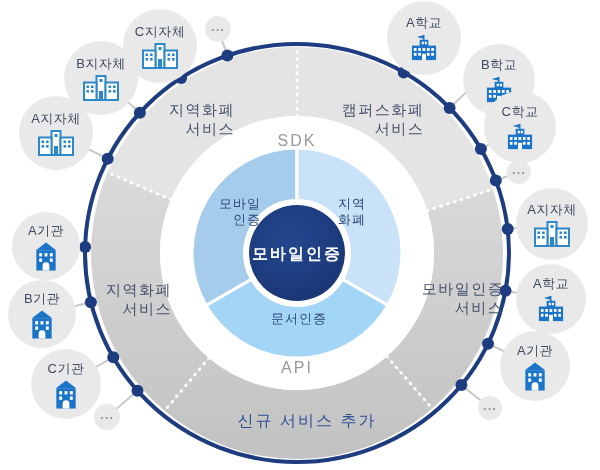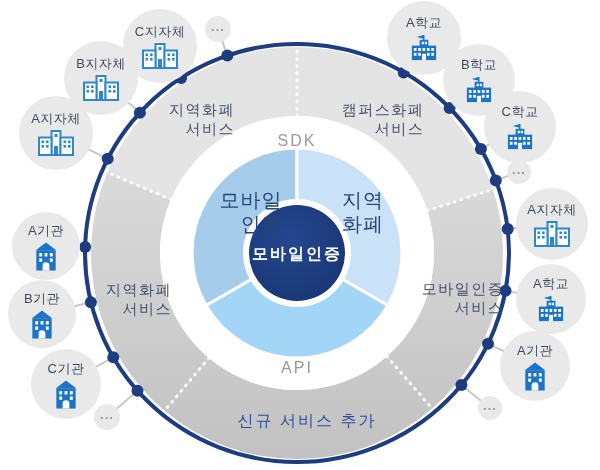--- a/index.html
+++ b/index.html
@@ -8,21 +8,21 @@
     font-family:"Liberation Sans",sans-serif;
   }
   .stage svg.diagram{position:absolute;left:0;top:0;}
   .lbl{
     position:absolute;transform:translate(-50%,-50%);
     text-align:right;white-space:pre-line;line-height:1.25;
   }
   .ring-lbl{font-size:15px;color:#44516b;letter-spacing:1.5px;font-weight:500;}
   .new-lbl{font-size:16px;color:#2f5098;letter-spacing:2px;font-weight:500;}
   .sdkapi-lbl{font-size:16px;color:#97999e;letter-spacing:2px;}
-  .inner-lbl{font-size:20px;color:#2a4578;letter-spacing:1px;font-weight:500;line-height:1.2;margin-left:11px;}
+  .inner-lbl{font-size:13px;color:#2a4578;letter-spacing:1px;font-weight:500;line-height:1.2;}
   .center-lbl{font-size:16px;color:#ffffff;letter-spacing:2px;font-weight:bold;}
   .sat{
     position:absolute;background:#e9e9e9;border-radius:50%;
     display:flex;flex-direction:column;align-items:center;justify-content:center;gap:2px;
   }
   .sat-label{font-size:13px;color:#3d4a5f;letter-spacing:0.5px;white-space:nowrap;}
   .sat-dots{font-size:13px;font-weight:bold;color:#98989a;letter-spacing:1px;line-height:1;margin-top:-5px;}
 </style>
 </head>
 <body>
@@ -117,20 +117,21 @@
 서비스</div>
   <div class="lbl new-lbl" style="left:307px;top:421px;">신규 서비스 추가</div>
   <div class="lbl ring-lbl" style="left:139px;top:300px;">지역화폐
 서비스</div>
   <div class="lbl sdkapi-lbl" style="left:297px;top:141px;">SDK</div>
   <div class="lbl sdkapi-lbl" style="left:297px;top:368px;">API</div>
   <div class="lbl inner-lbl" style="left:240px;top:212px;">모바일
 인증</div>
   <div class="lbl inner-lbl" style="left:352px;top:212px;">지역
 화폐</div>
+  <div class="lbl inner-lbl" style="left:299px;top:319px;">문서인증</div>
   <div class="lbl center-lbl" style="left:297px;top:254px;">모바일인증</div>
 
   <div class="sat" style="left:123px;top:9px;width:74px;height:74px;">
     <div class="sat-label">C지자체</div>
     <svg width="38" height="26" viewBox="0 0 38 26">
       <g fill="#ffffff" stroke="#2e87c9" stroke-width="2">
           <rect x="14.5" y="1" width="9" height="24"></rect>
           <rect x="2" y="7.5" width="12.5" height="17.5"></rect>
           <rect x="23.5" y="7.5" width="12.5" height="17.5"></rect>
         </g>
@@ -276,21 +277,21 @@
           <rect x="22.5" y="14.5" width="2.8" height="3"></rect>
           <rect x="4.5" y="19.5" width="2.8" height="3"></rect>
           <rect x="9" y="19.5" width="2.8" height="3"></rect>
           <rect x="18" y="19.5" width="2.8" height="3"></rect>
           <rect x="22.5" y="19.5" width="2.8" height="3"></rect>
           <rect x="13" y="20.5" width="4" height="6.5"></rect>
         </g>
     </svg>
   </div>
 
-  <div class="sat" style="left:443px;top:44px;width:72px;height:72px;">
+  <div class="sat" style="left:463px;top:44px;width:72px;height:72px;">
     <div class="sat-label">B학교</div>
     <svg width="30" height="29" viewBox="0 0 30 30">
       <g fill="#1a74c8">
           <rect x="14" y="1" width="1.5" height="7"></rect>
           <polygon points="14.5,1 7.5,3 14.5,5"></polygon>
           <rect x="10.5" y="6" width="9" height="8"></rect>
           <rect x="2.5" y="12" width="25" height="15"></rect>
         </g>
       <g fill="#ffffff">
           <rect x="12.6" y="8" width="2.2" height="2.6"></rect>

